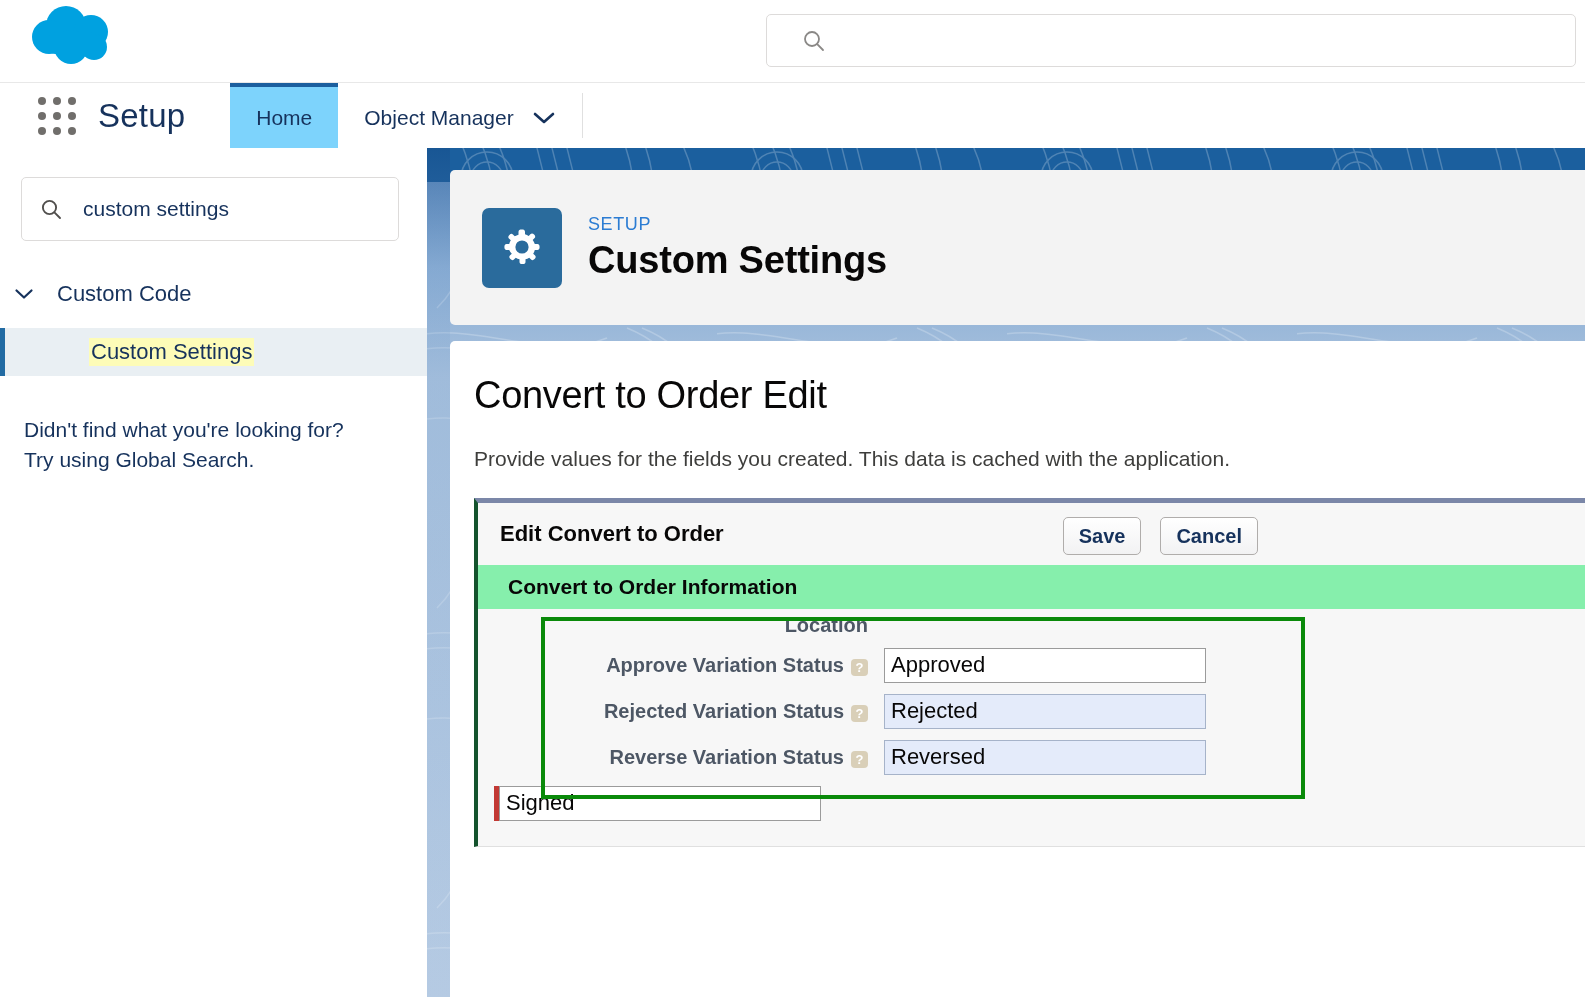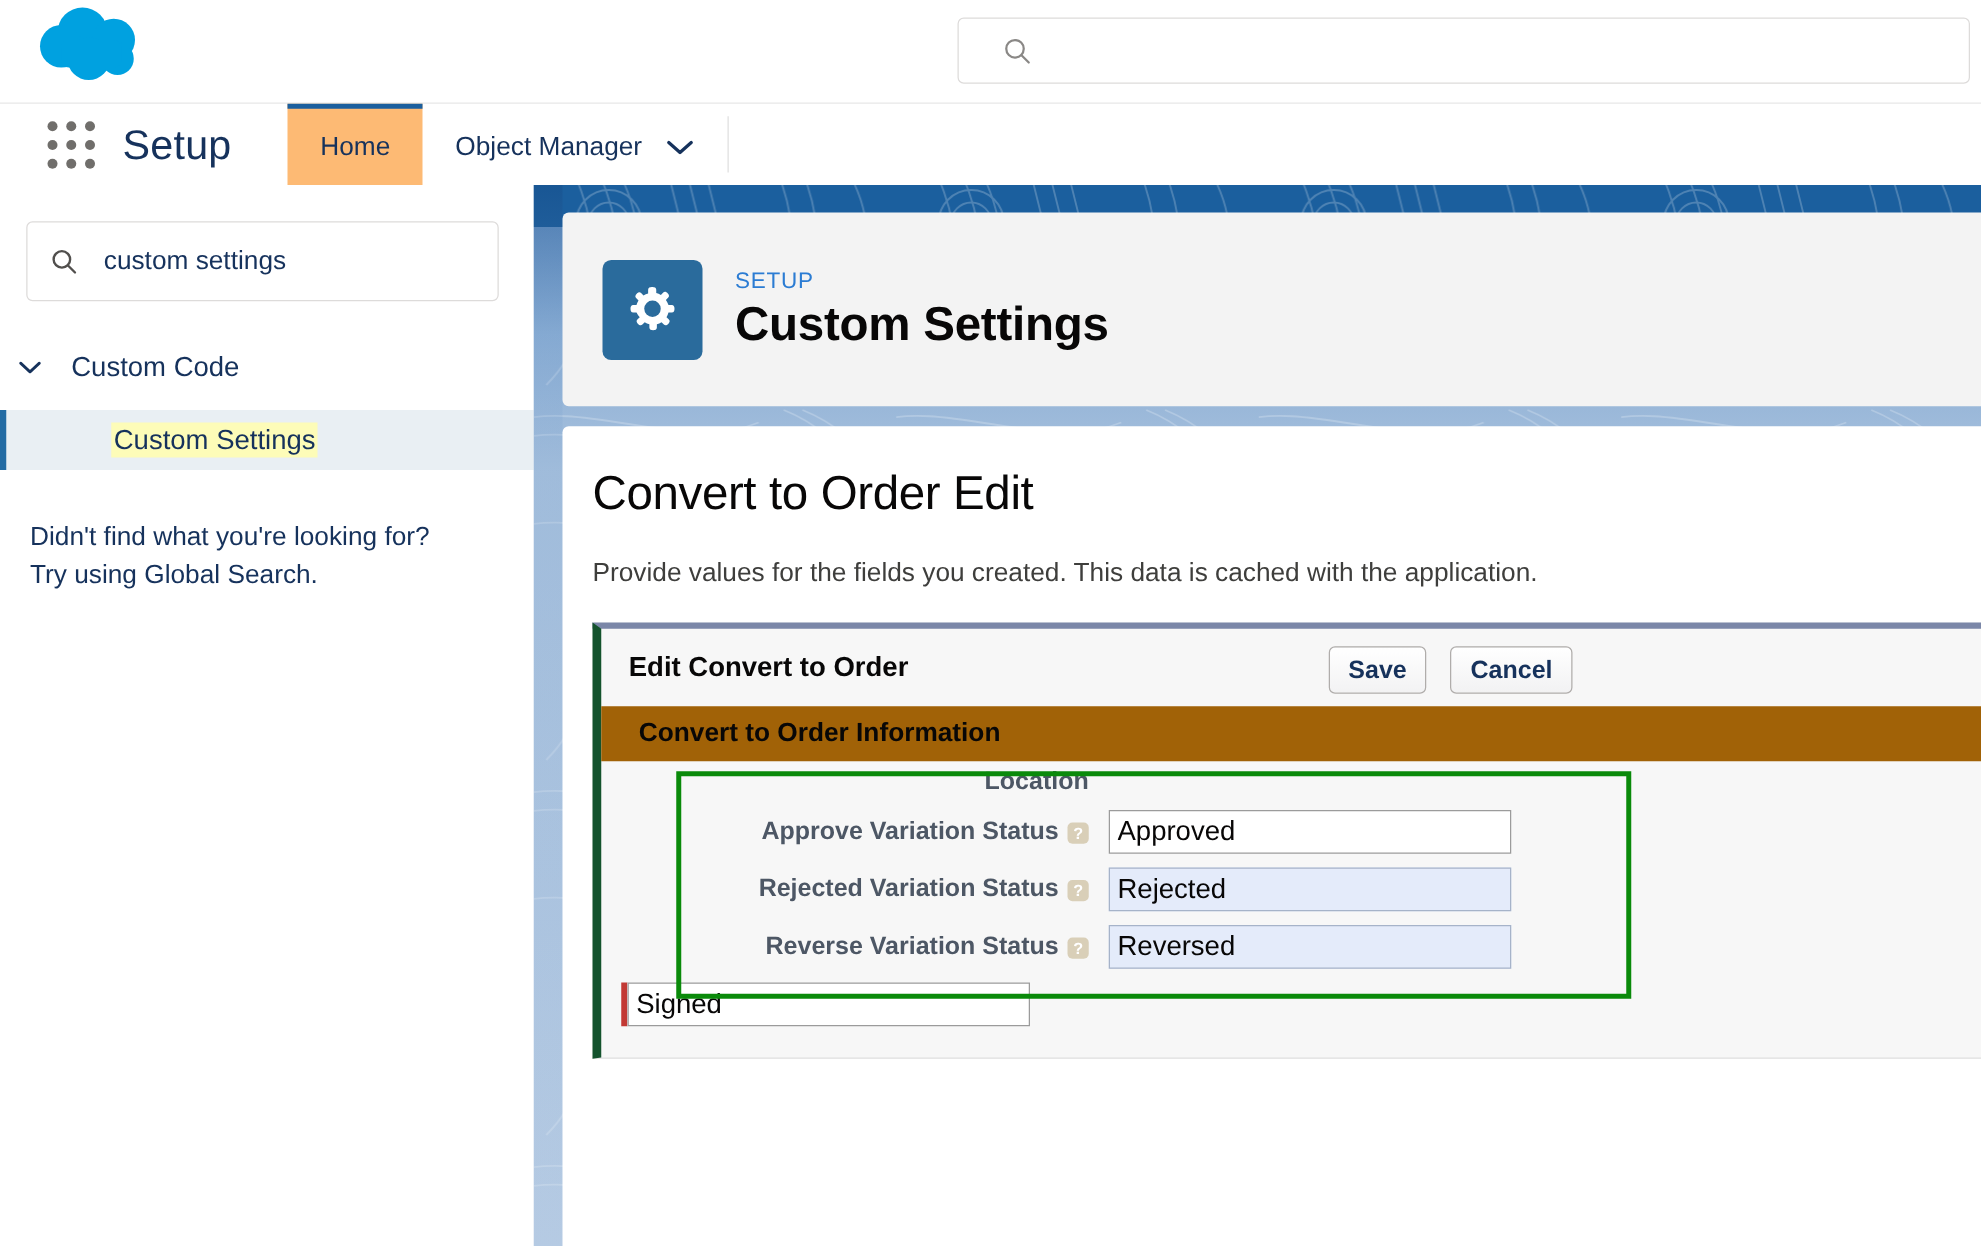--- a/index.html
+++ b/index.html
@@ -52,21 +52,21 @@
     display: flex; align-items: center;
     font-size: 33px; color: #16325c; font-weight: 400;
     margin-left: 18px; letter-spacing: 0.2px;
   }
   .tabs { display: flex; align-items: stretch; margin-left: 45px; }
   .tab {
     display: flex; align-items: center; padding: 0 26px;
     font-size: 21px; color: #16325c; cursor: pointer;
     border-top: 4px solid transparent; position: relative;
   }
-  .tab.active { background: #fdba74; border-top-color: #1b5f9e; justify-content: flex-end; }
+  .tab.active { background: #7dd3fc; border-top-color: #1b5f9e; justify-content: flex-end; }
   .tab-caret { margin-left: 18px; display: flex; align-items: center; }
   .tabs-divider {
     width: 1px; background: #e0e0e0; margin: 10px 0;
   }
 
   
   .sidebar {
     position: absolute; left: 0; top: 148px; width: 427px; height: 849px;
     background: #ffffff;
   }
@@ -153,41 +153,41 @@
     position: absolute; left: 24px; top: 106px;
     font-size: 21px; color: #3e3e3c;
   }
 
   
   .edit-panel {
     position: absolute; left: 24px; top: 157px;
     width: 1111px; height: 349px;
     background: #f7f7f7;
     border-top: 5px solid #7b87a8;
-    border-left: 7px solid #14532d;
+    border-left: 4px solid #14532d;
     border-bottom: 1px solid #e0e0e0;
   }
   .panel-toolbar {
     position: relative; height: 62px; display: flex; align-items: center;
   }
   .panel-toolbar-title {
     font-size: 22px; font-weight: 700; color: #080707; margin-left: 22px;
   }
   .panel-buttons {
     position: absolute; right: 327px; top: 14px; display: flex; gap: 19px; justify-content: flex-end;
   }
   .sf-btn {
     font-family: "Liberation Sans", sans-serif;
     font-size: 20px; color: #16325c; font-weight: 700;
     background: linear-gradient(180deg, #ffffff 0%, #f2f2f3 100%);
     border: 1px solid #b0adab; border-radius: 5px;
     padding: 6px 15px; cursor: pointer; line-height: 1.2;
   }
   .section-header {
-    height: 44px; background: #a16207;
+    height: 44px; background: #86efac;
     display: flex; align-items: center;
   }
   .section-header-title {
     font-size: 21px; font-weight: 700; color: #080707; margin-left: 30px;
   }
   .form-body { position: relative; padding-top: 0; }
 
   .form-row {
     display: flex; align-items: center; height: 46px; position: relative;
   }

